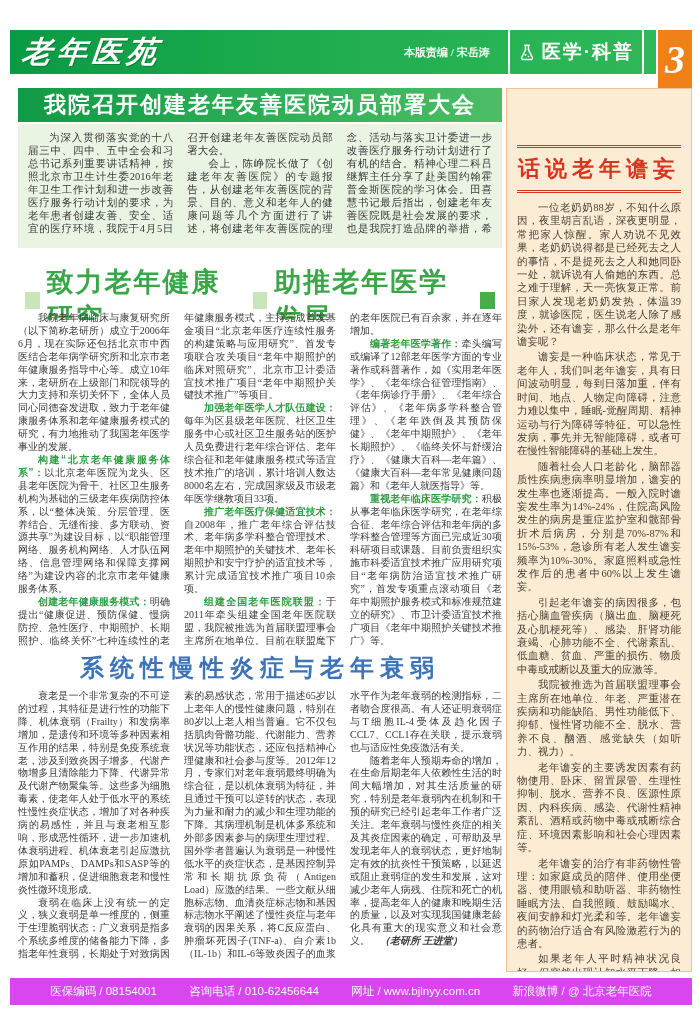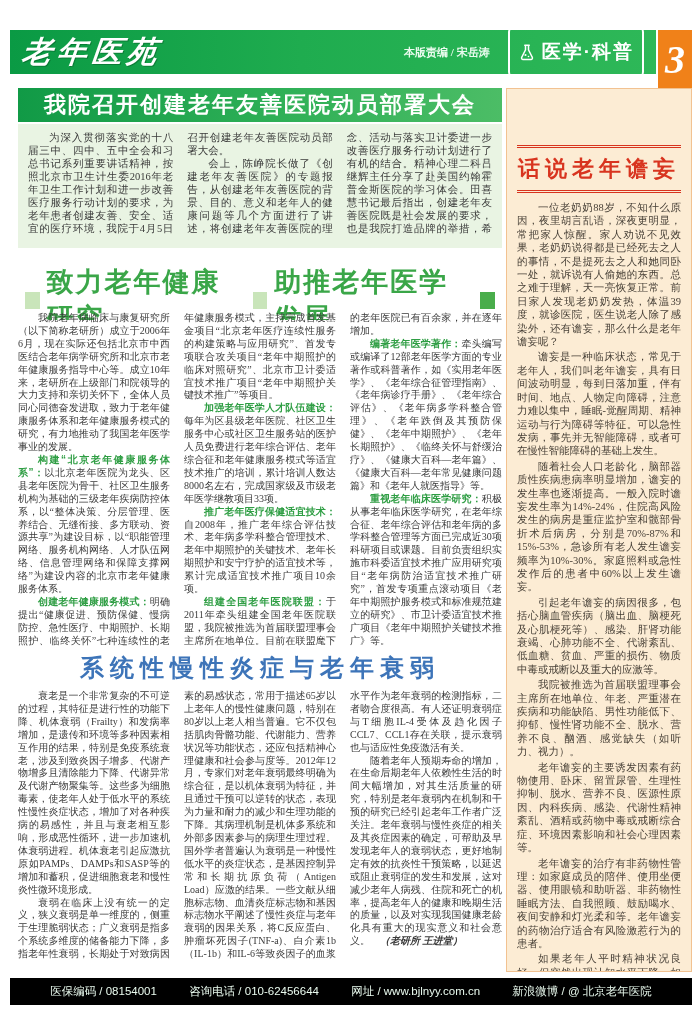--- a/index.html
+++ b/index.html
@@ -56,21 +56,21 @@
   
   .sidebar { position:absolute; left:506px; top:88px; width:186px; height:884px;
              background:#fcecd4; border:1px solid #f2c291; padding:10px 10px 8px; overflow:hidden; }
   .sb-title { color:#d8341f; font-family:"Liberation Sans",sans-serif; font-weight:bold;
               font-size:22px; letter-spacing:5px; text-align:center; padding:6px 0;
               border-top:3px double #d8341f; border-bottom:3px double #d8341f; margin-bottom:8px;margin-top:46px; }
   .sidebar .para { font-size:10.5px; line-height:13.4px; text-align:justify; text-indent:2em;
                    margin-bottom:2px; color:#463f36; }
 
   
-  .footer { position:absolute; left:10px; top:978px; width:682px; height:27px; background:#000000;
+  .footer { position:absolute; left:10px; top:978px; width:682px; height:27px; background:#d946ef;
             color:#eafbef; font-family:"Liberation Sans",sans-serif; font-size:11.5px;
             display:flex; align-items:center; justify-content:space-around; padding:0 24px; }
 </style>
 </head>
 <body>
 
 <div class="page">
 
   <div class="masthead">
     <span class="mast-title">老年医苑</span>

